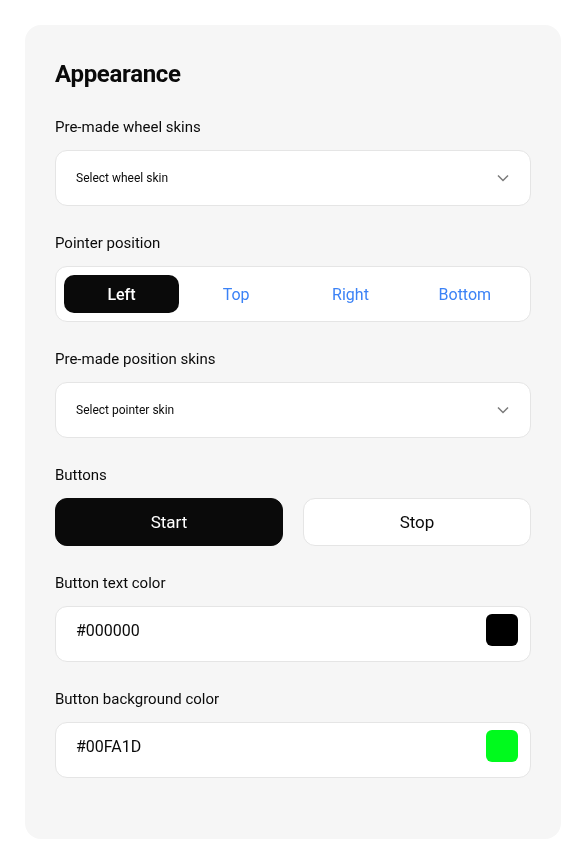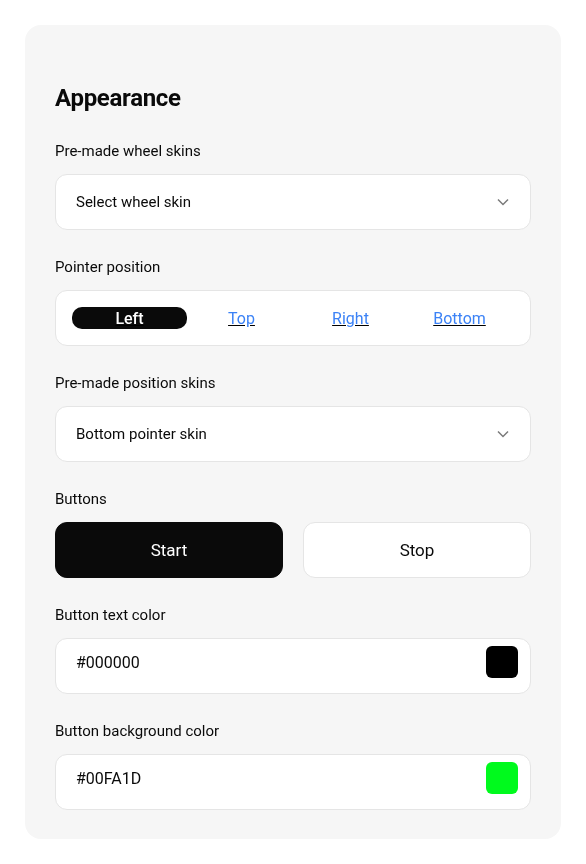--- a/index.html
+++ b/index.html
@@ -20,21 +20,20 @@
       padding: 35px 30px 40px 30px;
       width: 100%;
       height: 100%;
     }
     .section-title {
       font-size: 24px;
       font-weight: 700;
       color: #0a0a0a;
       margin-bottom: 30px;
       letter-spacing: -0.3px;
-      margin-top: 24px;
     }
     .field-group {
       margin-bottom: 28px;
     }
     .field-label {
       font-size: 15px;
       color: #0a0a0a;
       margin-bottom: 14px;
       font-weight: 400;
     }
@@ -43,21 +42,21 @@
       background: #ffffff;
       border: 1px solid #e5e5e5;
       border-radius: 12px;
       height: 56px;
       display: flex;
       align-items: center;
       padding: 0 20px;
       cursor: pointer;
     }
     .select-text {
-      font-size: 15px;
+      font-size: 12px;
       color: #0a0a0a;
       flex: 1;
     }
     .chevron {
       width: 14px;
       height: 14px;
       display: flex;
       align-items: center;
       justify-content: center;
     }
@@ -66,23 +65,22 @@
       height: 8px;
       stroke: #7a7a7a;
       stroke-width: 1.5;
       fill: none;
     }
     .segmented {
       display: flex;
       background: #ffffff;
       border: 1px solid #e5e5e5;
       border-radius: 12px;
-      padding: 16px;
+      padding: 8px;
       height: 56px;
-      text-decoration: underline;
     }
     .segment {
       flex: 1;
       display: flex;
       align-items: center;
       justify-content: center;
       font-size: 16px;
       color: #3b82f6;
       border-radius: 10px;
       cursor: pointer;
@@ -95,21 +93,21 @@
     }
     .seg-left {
       flex: 0 0 115px;
     }
     .button-row {
       display: flex;
       gap: 20px;
     }
     .big-button {
       flex: 1;
-      height: 56px;
+      height: 48px;
       border-radius: 12px;
       display: flex;
       align-items: center;
       justify-content: center;
       font-size: 17px;
       cursor: pointer;
       border: 1px solid #e5e5e5;
       background: #ffffff;
       color: #0a0a0a;
       font-weight: 400;
@@ -169,21 +167,21 @@
       <div class="segment seg-left active">Left</div>
       <div class="segment">Top</div>
       <div class="segment">Right</div>
       <div class="segment">Bottom</div>
     </div>
   </div>
 
   <div class="field-group">
     <div class="field-label">Pre-made position skins</div>
     <div class="select-wrap">
-      <span class="select-text">Bottom pointer skin</span>
+      <span class="select-text">Select pointer skin</span>
       <span class="chevron">
         <svg viewBox="0 0 12 8">
             <polyline points="1,1.5 6,6.5 11,1.5"></polyline>
           </svg>
       </span>
     </div>
   </div>
 
   <div class="field-group">
     <div class="field-label">Buttons</div>

